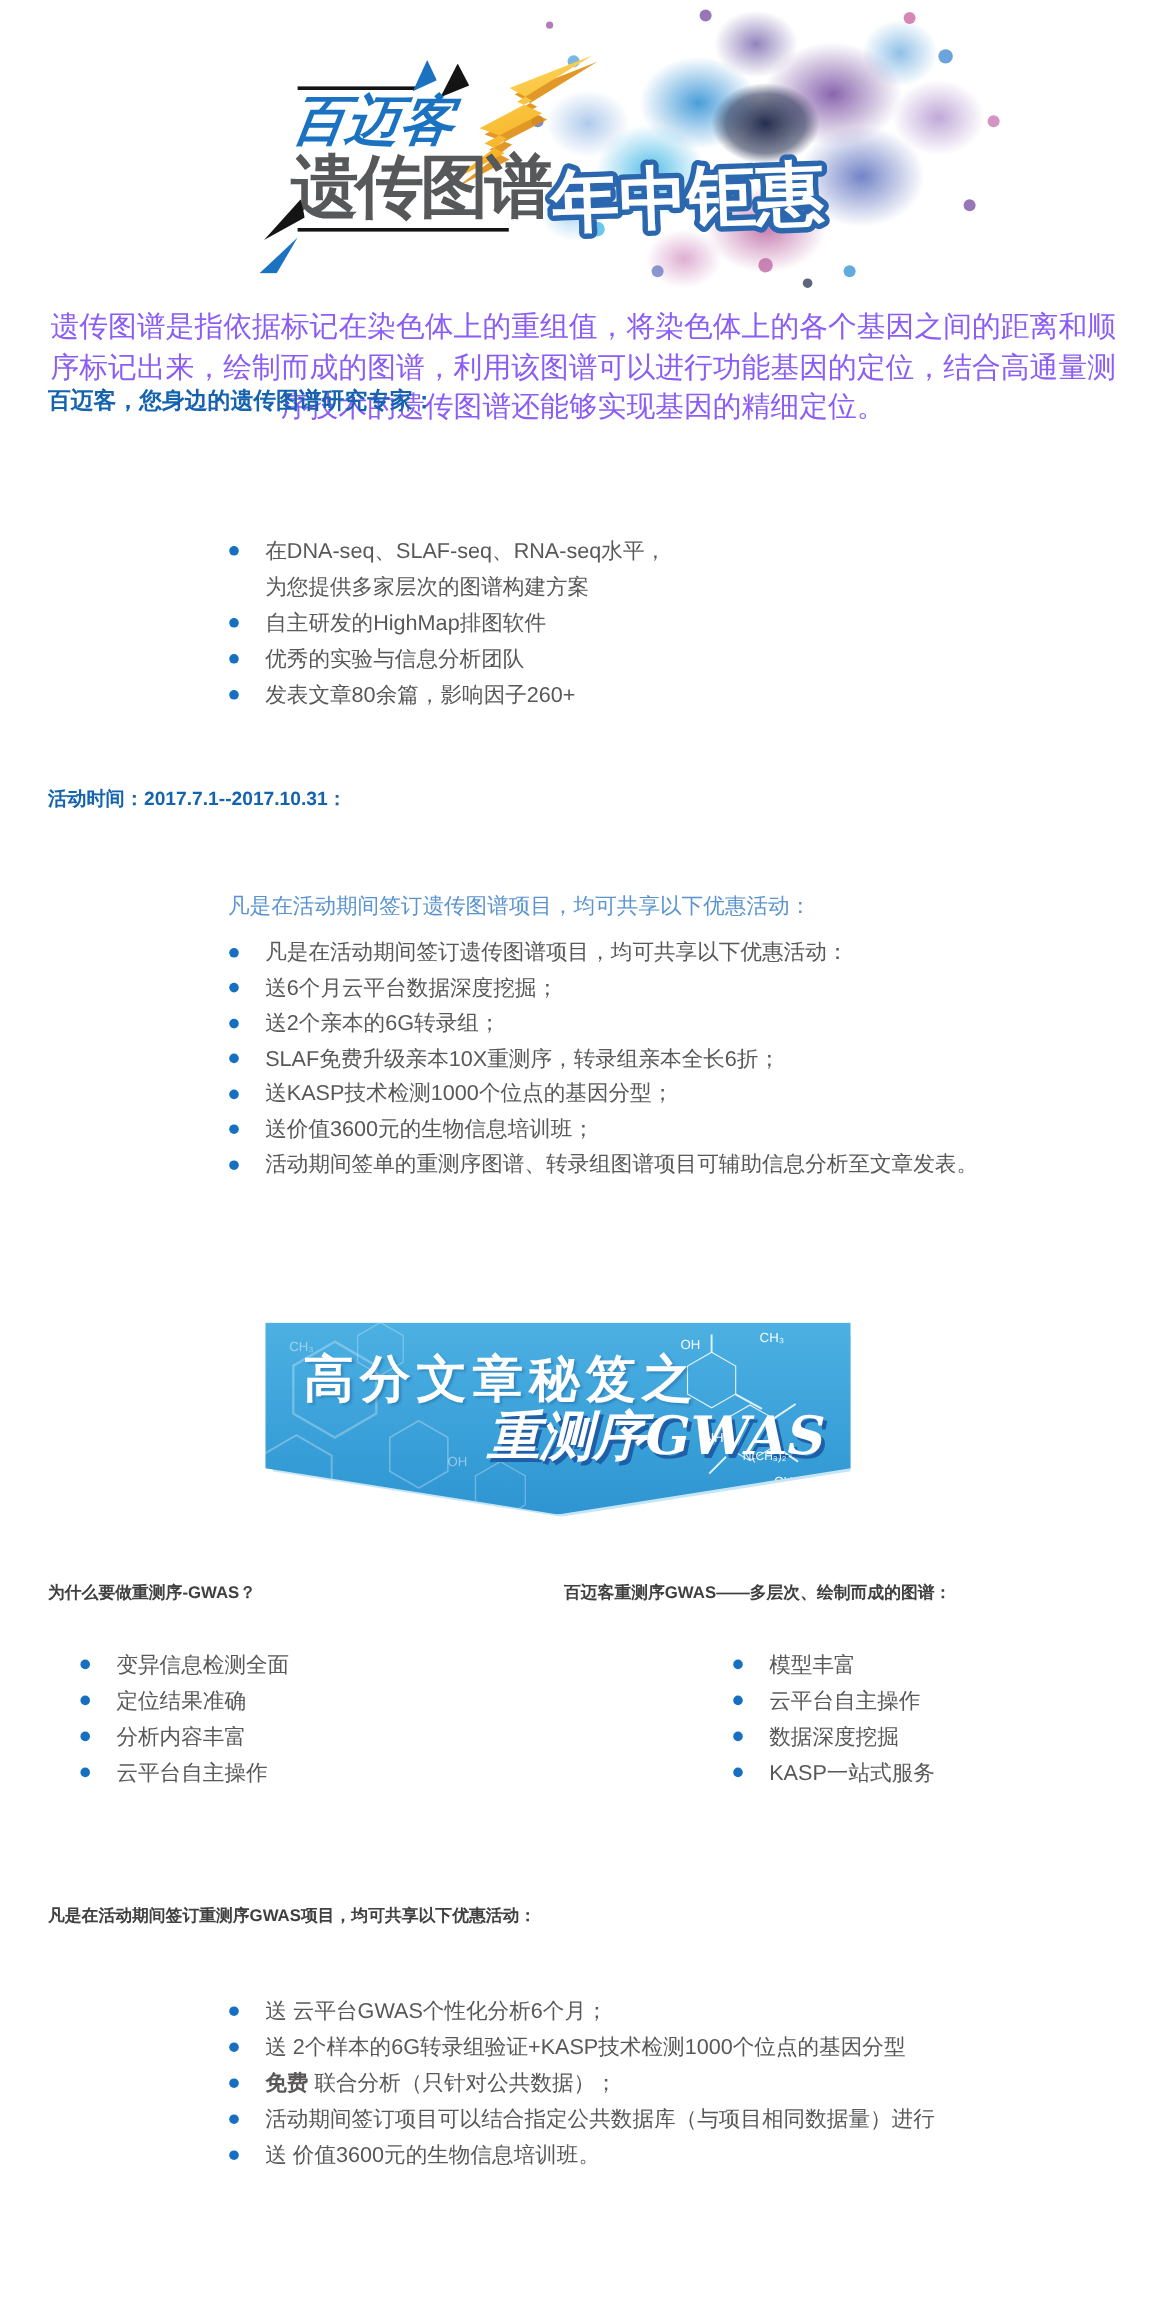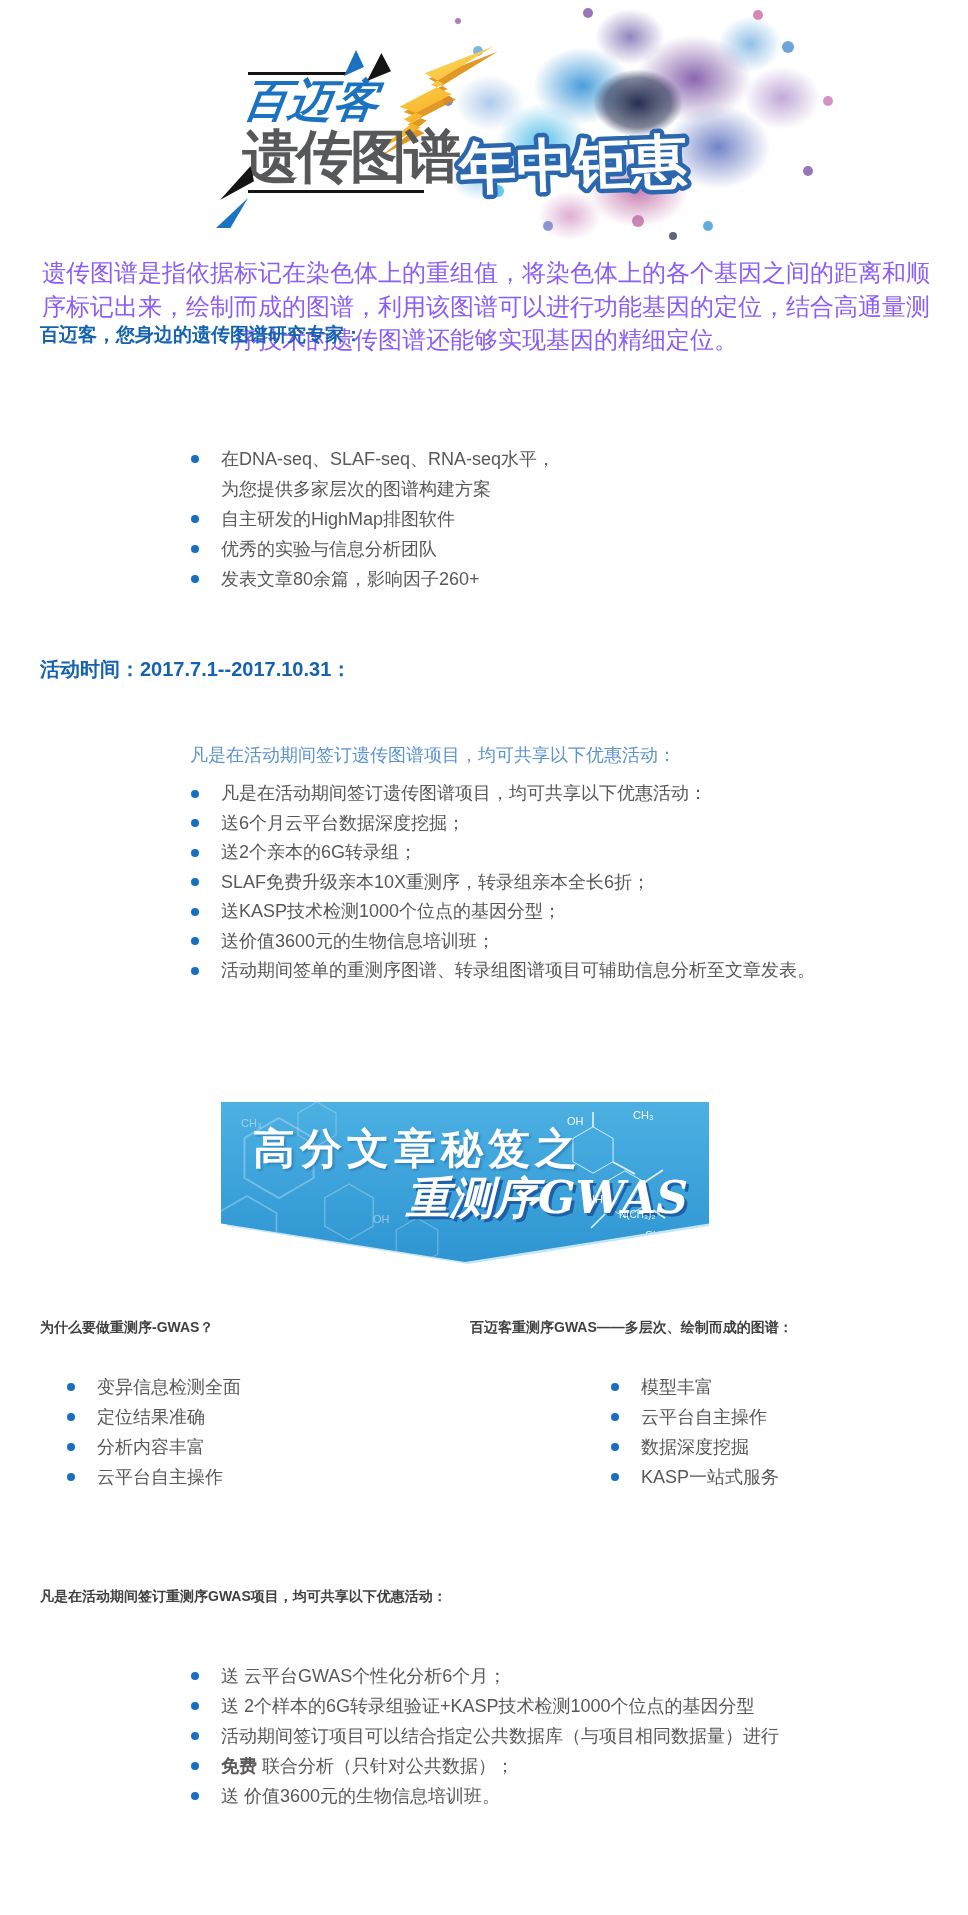--- a/index.html
+++ b/index.html
@@ -126,21 +126,21 @@
 
 <h2 class="abs h-deep" style="margin:0;left:40px;top:324px;">百迈客，您身边的遗传图谱研究专家：</h2>
 <ul class="abs blist" style="left:221px;top:444px;">
   <li class="prewrap">在DNA-seq、SLAF-seq、RNA-seq水平，
 为您提供多家层次的图谱构建方案</li>
   <li>自主研发的HighMap排图软件</li>
   <li>优秀的实验与信息分析团队</li>
   <li>发表文章80余篇，影响因子260+</li>
 </ul>
 
-<h2 class="abs h-deep" style="margin:0;left:40px;top:657px;font-size:20px;">活动时间：2017.7.1--2017.10.31：</h2>
+<h2 class="abs h-deep" style="margin:0;left:40px;top:657px;font-size:16px;">活动时间：2017.7.1--2017.10.31：</h2>
 
 <div class="abs lead-light" style="left:190px;top:745px;">凡是在活动期间签订遗传图谱项目，均可共享以下优惠活动：</div>
 <ul class="abs blist tight" style="left:221px;top:779px;">
   <li>凡是在活动期间签订遗传图谱项目，均可共享以下优惠活动：</li>
   <li>送6个月云平台数据深度挖掘；</li>
   <li>送2个亲本的6G转录组；</li>
   <li>SLAF免费升级亲本10X重测序，转录组亲本全长6折；</li>
   <li>送KASP技术检测1000个位点的基因分型；</li>
   <li>送价值3600元的生物信息培训班；</li>
   <li>活动期间签单的重测序图谱、转录组图谱项目可辅助信息分析至文章发表。</li>
@@ -191,16 +191,16 @@
   <li>模型丰富</li>
   <li>云平台自主操作</li>
   <li>数据深度挖掘</li>
   <li>KASP一站式服务</li>
 </ul>
 
 <h3 class="abs h-sec" style="margin:0;left:40px;top:1588px;">凡是在活动期间签订重测序GWAS项目，均可共享以下优惠活动：</h3>
 <ul class="abs blist" style="left:221px;top:1661px;">
   <li><b></b><span>送 云平台GWAS个性化分析6个月；</span></li>
   <li><b></b><span>送 2个样本的6G转录组验证+KASP技术检测1000个位点的基因分型</span></li>
+  <li><b>免费</b><span> 联合分析（只针对公共数据）；</span></li>
   <li><b></b><span>活动期间签订项目可以结合指定公共数据库（与项目相同数据量）进行</span></li>
-  <li><b>免费</b><span> 联合分析（只针对公共数据）；</span></li>
   <li><b></b><span>送 价值3600元的生物信息培训班。</span></li>
 </ul>
 
 </body></html>

